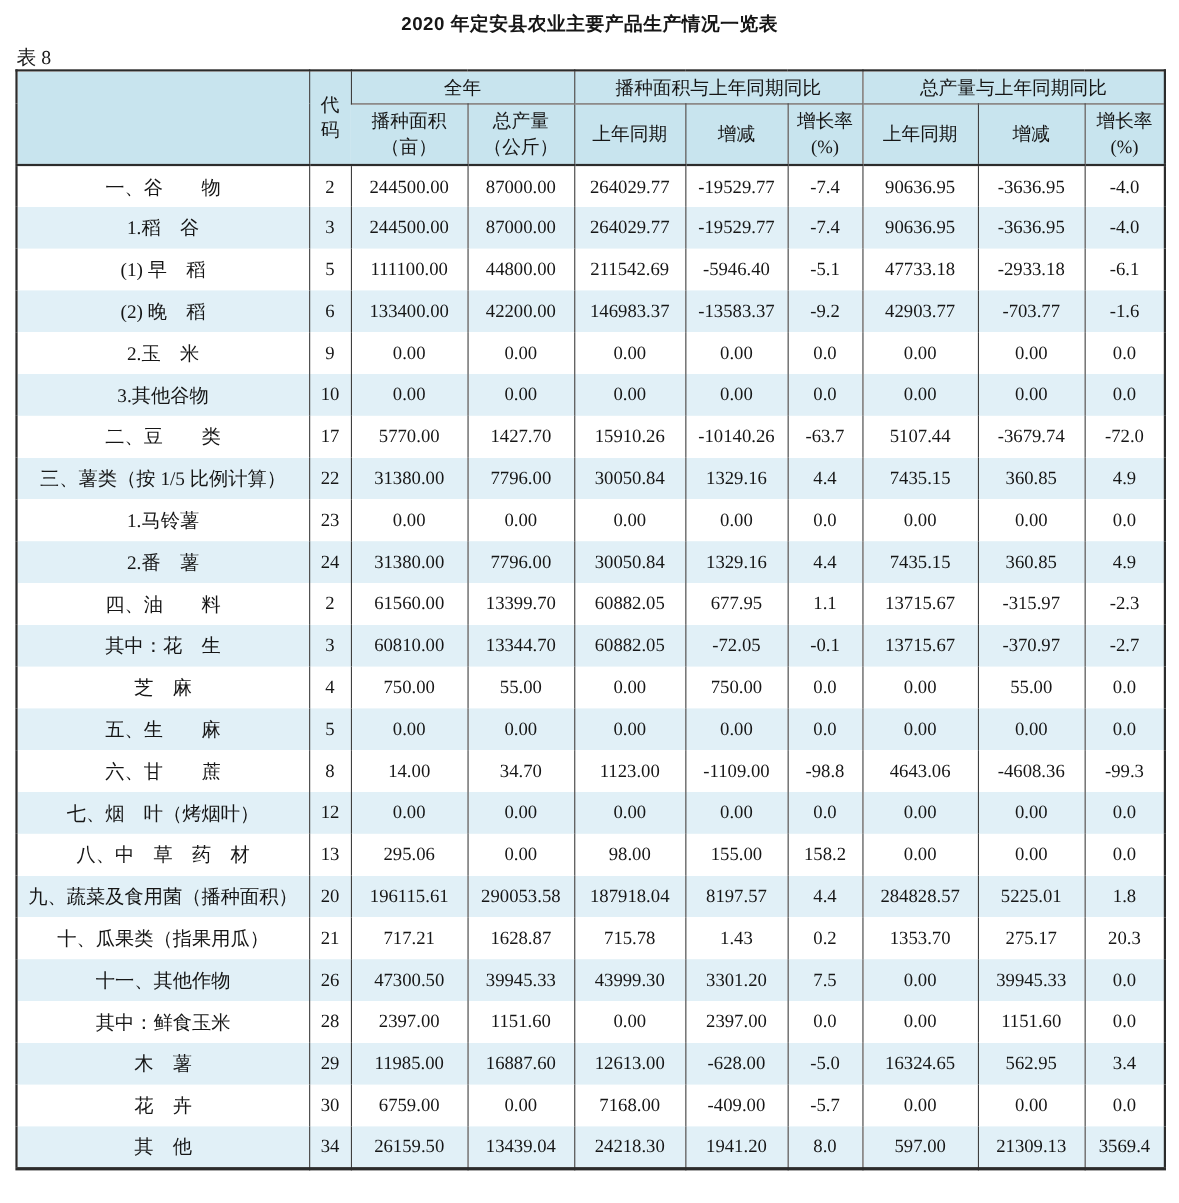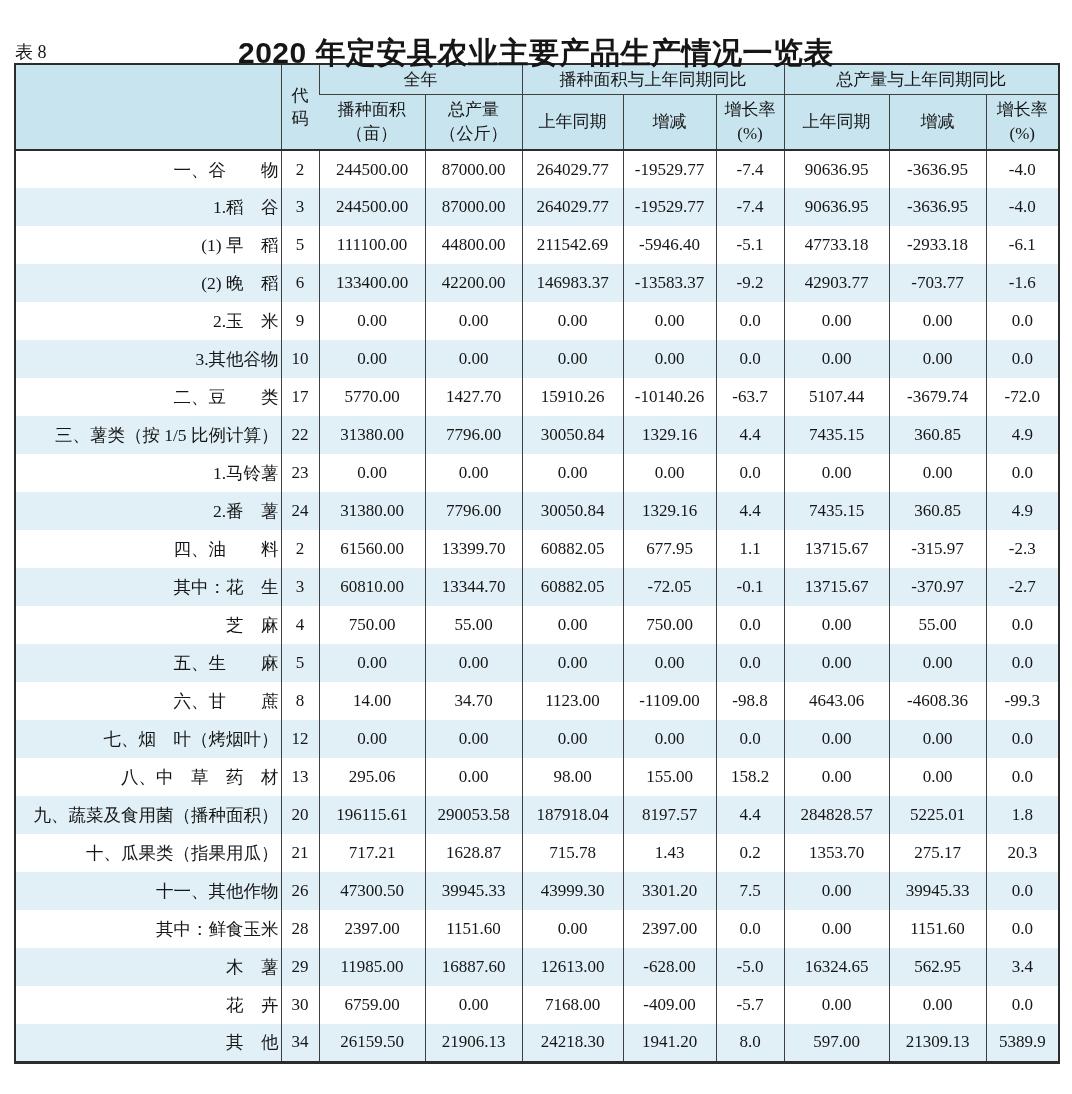--- a/index.html
+++ b/index.html
@@ -11,22 +11,22 @@
     font-family: "Liberation Serif", "DejaVu Serif", serif;
   }
   .page { width: 1044px; margin: 0 auto; }
 
   .titlebar { position: relative; height: 63px; }
   .table-tag {
     position: absolute; left: 1px; top: 40px;
     font-size: 18px;
   }
   .page-title {
-    text-align: center; padding-top: 33px;
-    font-size: 30px; font-weight: 700; letter-spacing: 0.5px;
+    text-align: center; padding-top: 10px;
+    font-size: 17px; font-weight: 700; letter-spacing: 0.5px;
     font-family: "Liberation Sans", "DejaVu Sans", sans-serif;
   }
 
   table.grid {
     width: 1044px;
     border-collapse: collapse;
     table-layout: fixed;
     border: 2px solid var(--frame, #2c2c2c);
     border-bottom-width: 3px;
   }
@@ -52,21 +52,21 @@
   .two-line { white-space: pre-line; line-height: 1.4; margin-top: 48px; }
 
   tbody tr { height: 38px; }
   tbody tr:nth-child(even) { background: var(--stripe-bg, #e1f0f7); }
   tbody tr:first-child td { border-top: 2px solid var(--frame, #2c2c2c); }
   tbody td {
     font-size: 17px;
     text-align: center;
     vertical-align: middle;
   }
-  tbody td.label { text-align: right; font-size: 17.5px; }
+  tbody td.label { text-align: center; font-size: 17.5px; }
   .ind0 { padding-left: 8px; }
   .ind1 { padding-left: 42px; margin-top: 32px; }
   .ind2 { padding-left: 80px; }
   .ind3 { padding-left: 100px; }
 </style>
 </head>
 <body>
 
 <div class="page">
 
@@ -385,24 +385,24 @@
           <td class="num">-409.00</td>
           <td class="num">-5.7</td>
           <td class="num">0.00</td>
           <td class="num">0.00</td>
           <td class="num">0.0</td>
         </tr>
         <tr>
           <td class="label ind3">其　他</td>
           <td class="code">34</td>
           <td class="num">26159.50</td>
-          <td class="num">21906.13</td>
+          <td class="num">13439.04</td>
           <td class="num">24218.30</td>
           <td class="num">1941.20</td>
           <td class="num">8.0</td>
           <td class="num">597.00</td>
           <td class="num">21309.13</td>
-          <td class="num">5389.9</td>
+          <td class="num">3569.4</td>
         </tr>
       </tbody>
   </table>
 
 </div>
 
 </body></html>

